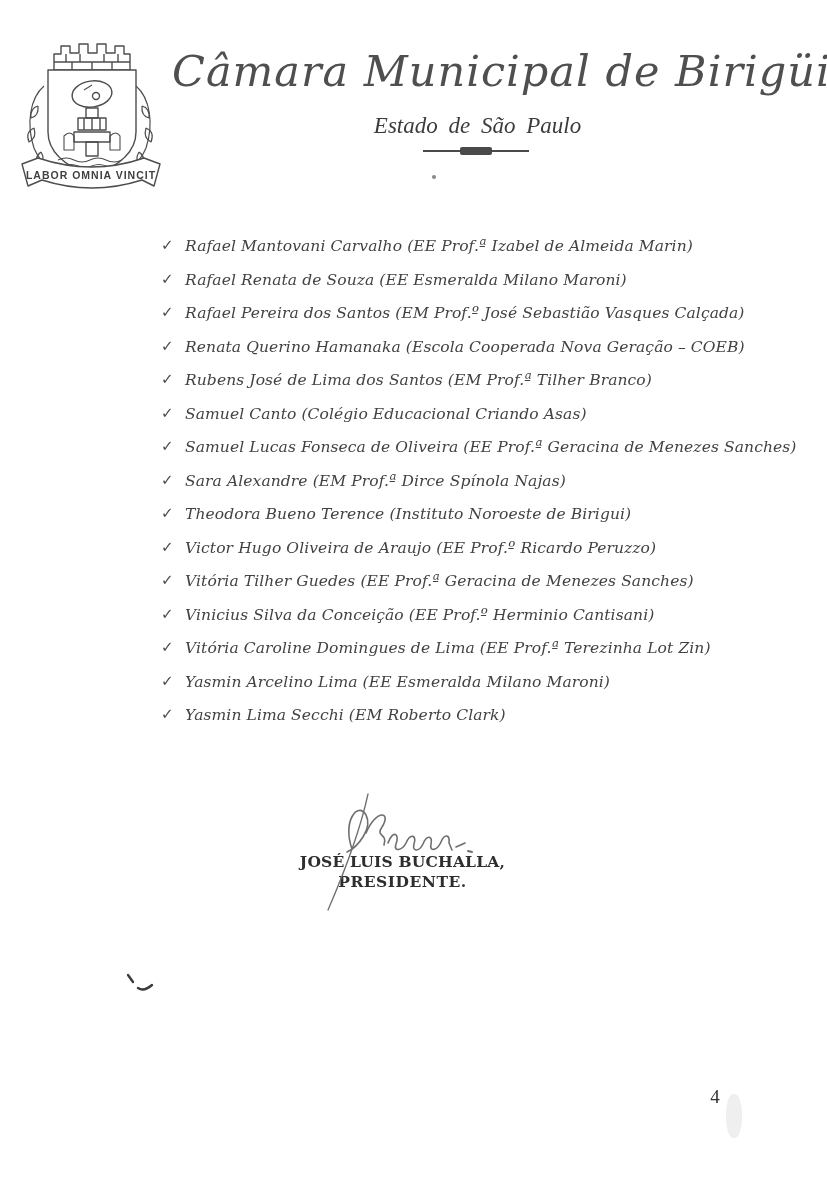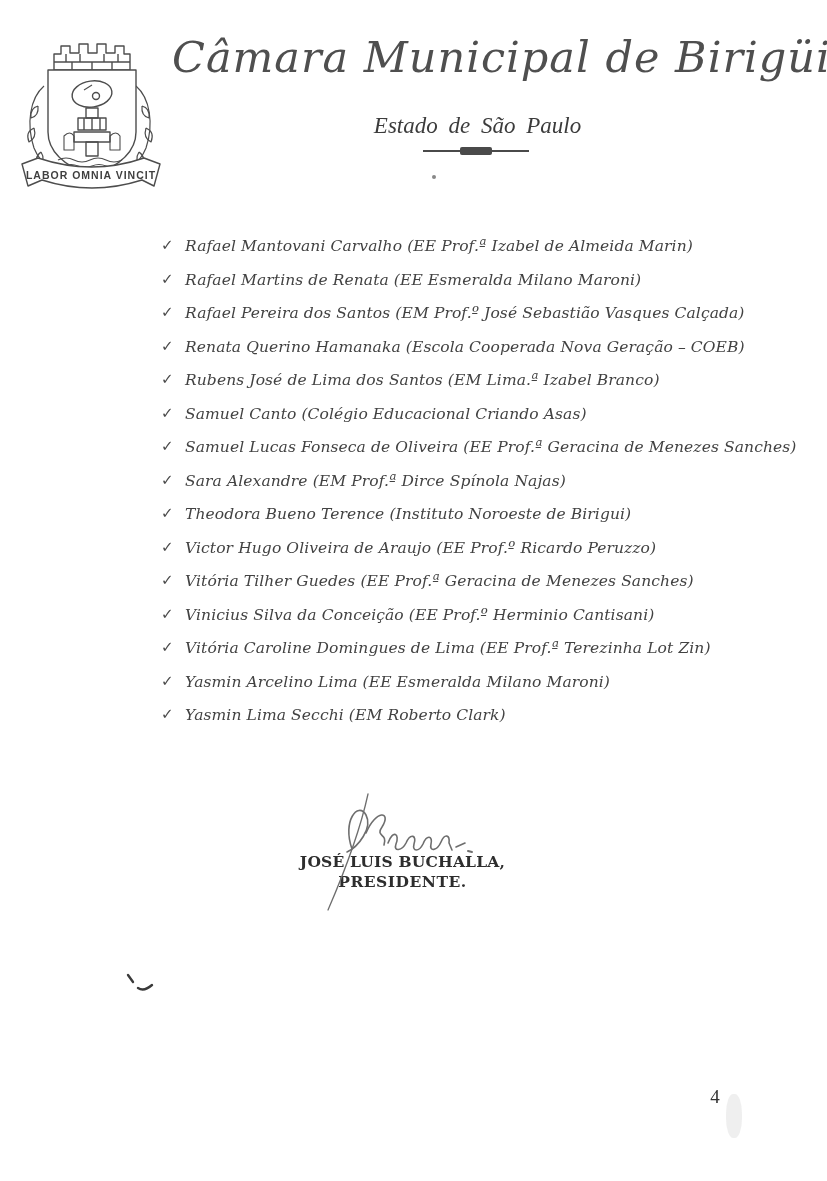--- a/index.html
+++ b/index.html
@@ -8,21 +8,21 @@
     width:827px;height:1181px;
     margin:0 auto;
     background:#ffffff;
     overflow:hidden;
     font-family:"DejaVu Serif", serif;
     color:#3d3d3d;
   }
   
   .crest{position:absolute;left:14px;top:36px;width:152px;height:160px;}
   .org-title{
-    position:absolute;left:172px;top:32px;width:650px;
+    position:absolute;left:172px;top:46px;width:650px;
     text-align:center;
     font-family:"DejaVu Serif", serif;
     font-style:italic;
     font-size:43px;
     letter-spacing:1px;
     color:#4f4f4f;
     white-space:nowrap;
   }
   .org-subtitle{
     position:absolute;left:370px;top:113px;width:215px;
@@ -153,33 +153,33 @@
   </div>
   <div class="dot-artifact"></div>
 
   <div class="checklist">
       <div class="row">
         <span class="check">✓</span>
         <span class="item-text">Rafael Mantovani Carvalho (EE Prof.ª Izabel de Almeida Marin)</span>
       </div>
       <div class="row">
         <span class="check">✓</span>
-        <span class="item-text">Rafael Martins de Renata (EE Esmeralda Milano Maroni)</span>
+        <span class="item-text">Rafael Renata de Souza (EE Esmeralda Milano Maroni)</span>
       </div>
       <div class="row">
         <span class="check">✓</span>
         <span class="item-text">Rafael Pereira dos Santos (EM Prof.º José Sebastião Vasques Calçada)</span>
       </div>
       <div class="row">
         <span class="check">✓</span>
         <span class="item-text">Renata Querino Hamanaka (Escola Cooperada Nova Geração – COEB)</span>
       </div>
       <div class="row">
         <span class="check">✓</span>
-        <span class="item-text">Rubens José de Lima dos Santos (EM Lima.ª Izabel Branco)</span>
+        <span class="item-text">Rubens José de Lima dos Santos (EM Prof.ª Tilher Branco)</span>
       </div>
       <div class="row">
         <span class="check">✓</span>
         <span class="item-text">Samuel Canto (Colégio Educacional Criando Asas)</span>
       </div>
       <div class="row">
         <span class="check">✓</span>
         <span class="item-text">Samuel Lucas Fonseca de Oliveira (EE Prof.ª Geracina de Menezes Sanches)</span>
       </div>
       <div class="row">

